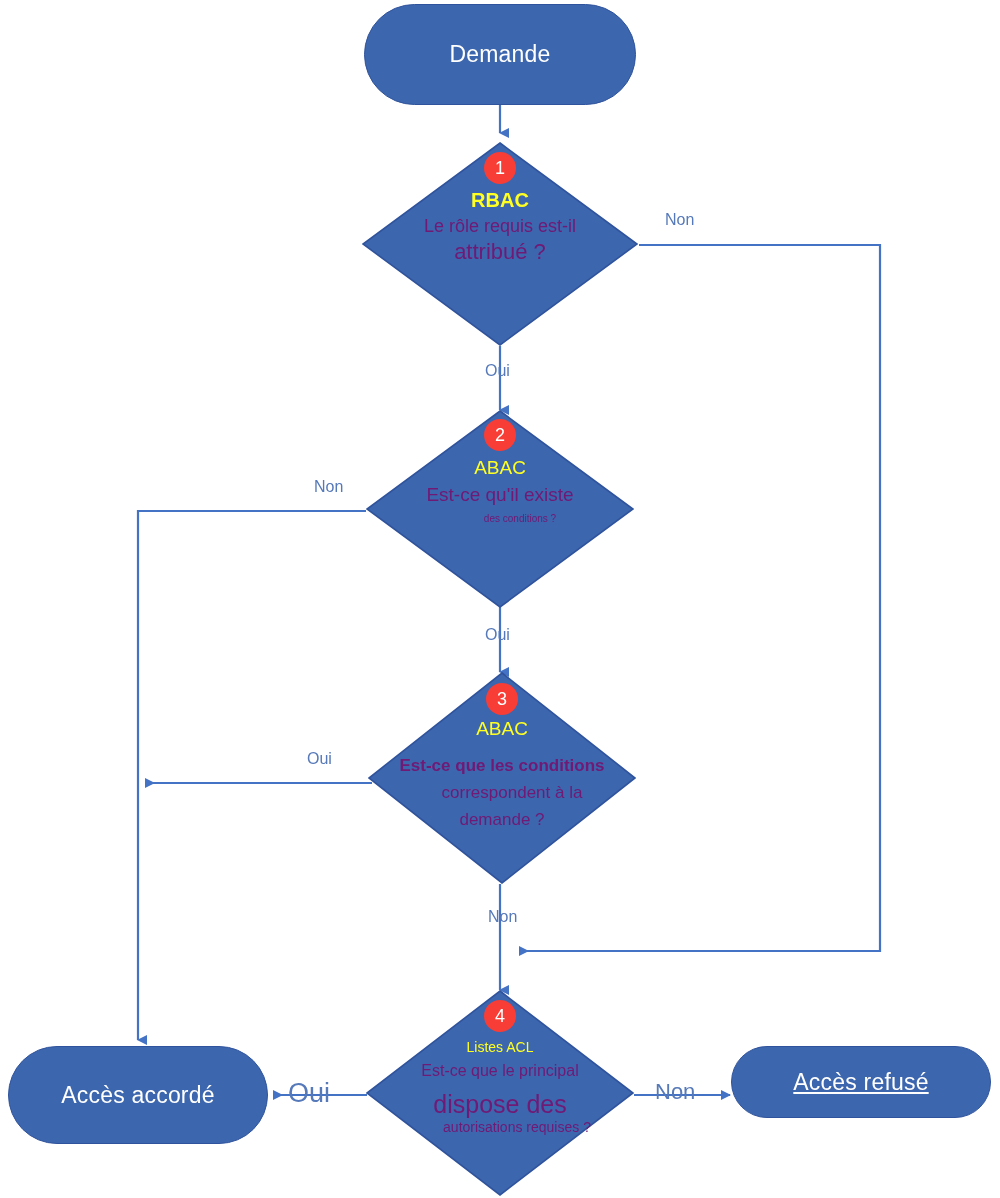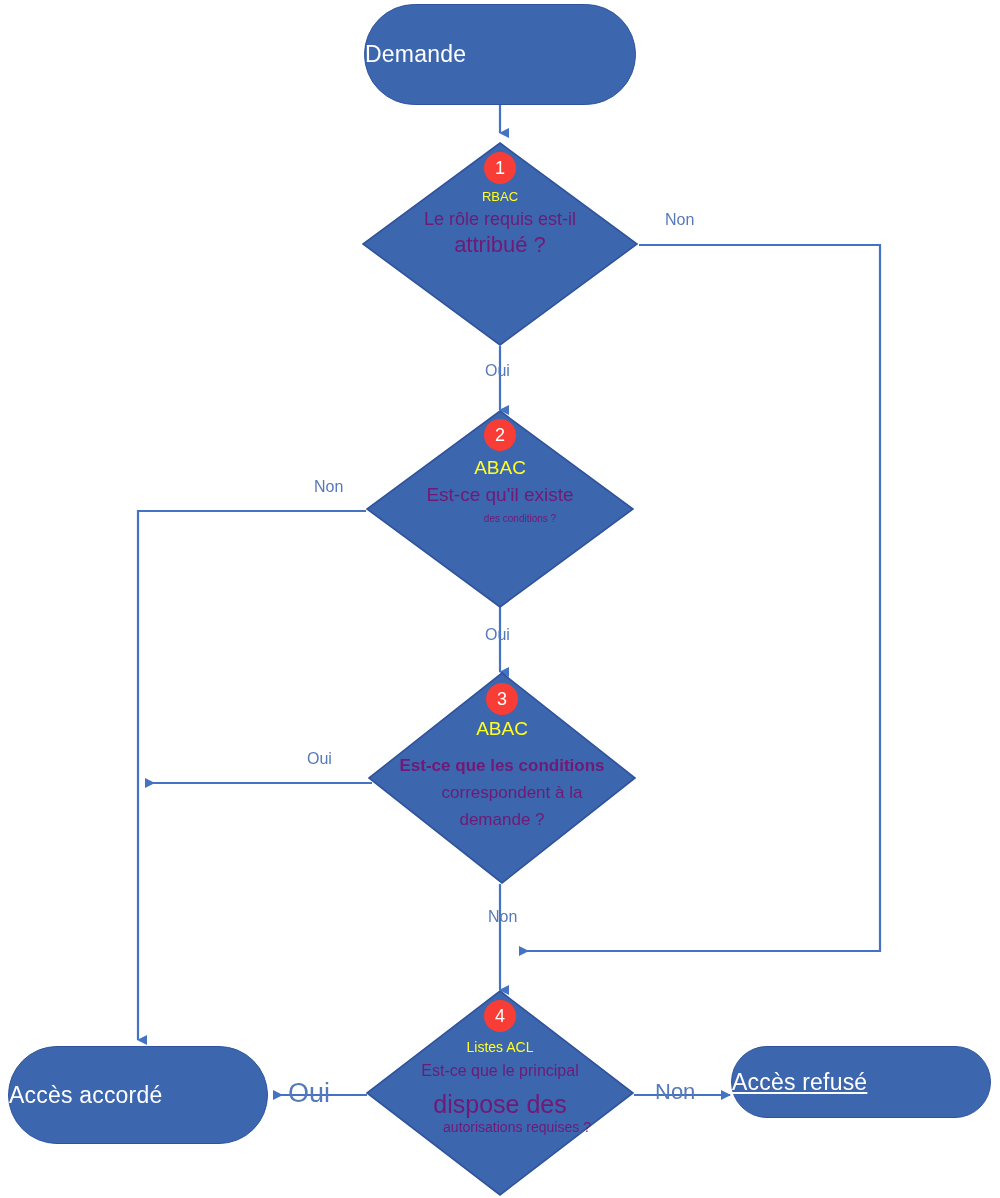--- a/index.html
+++ b/index.html
@@ -30,21 +30,21 @@
     position: absolute;
     box-sizing: border-box;
   }
   
   .terminal {
     background: #3c66ae;
     border: 1px solid #2f539c;
     border-radius: 999px;
     display: flex;
     align-items: center;
-    justify-content: flex-start;
+    justify-content: center;
     color: #ffffff;
   }
   .terminal .label {
     font-size: 23px;
     color: #ffffff;
     letter-spacing: 0.2px;
     white-space: nowrap;
   }
   
   .diamond-wrap {
@@ -140,21 +140,21 @@
   <div class="node terminal" style="left:364px; top:4px; width:272px; height:101px;">
     <span class="label">Demande</span>
   </div>
 
   <div class="diamond-wrap" style="left:362px; top:142px; width:276px; height:204px;">
     <svg class="diamond-shape" viewBox="0 0 276 204" preserveAspectRatio="none">
       <polygon points="138,1 275,102 138,203 1,102" fill="#3c66ae" stroke="#2f539c" stroke-width="1.6"></polygon>
     </svg>
     <div class="diamond-content" style="padding-top:10px;">
       <div class="badge">1</div>
-      <div class="d-sub" style="font-size:13px; margin-top:6px;">RBAC</div>
+      <div class="d-sub" style="font-size:20px; margin-top:6px;font-weight:bold;">RBAC</div>
       <div class="d-line" style="font-size:18px; margin-top:5px;">Le rôle requis est-il</div>
       <div class="d-line" style="font-size:22px; margin-top:4px;">attribué ?</div>
     </div>
   </div>
 
   <div class="diamond-wrap" style="left:366px; top:410px; width:268px; height:198px;">
     <svg class="diamond-shape" viewBox="0 0 268 198" preserveAspectRatio="none">
       <polygon points="134,1 267,99 134,197 1,99" fill="#3c66ae" stroke="#2f539c" stroke-width="1.6"></polygon>
     </svg>
     <div class="diamond-content" style="padding-top:9px;">

